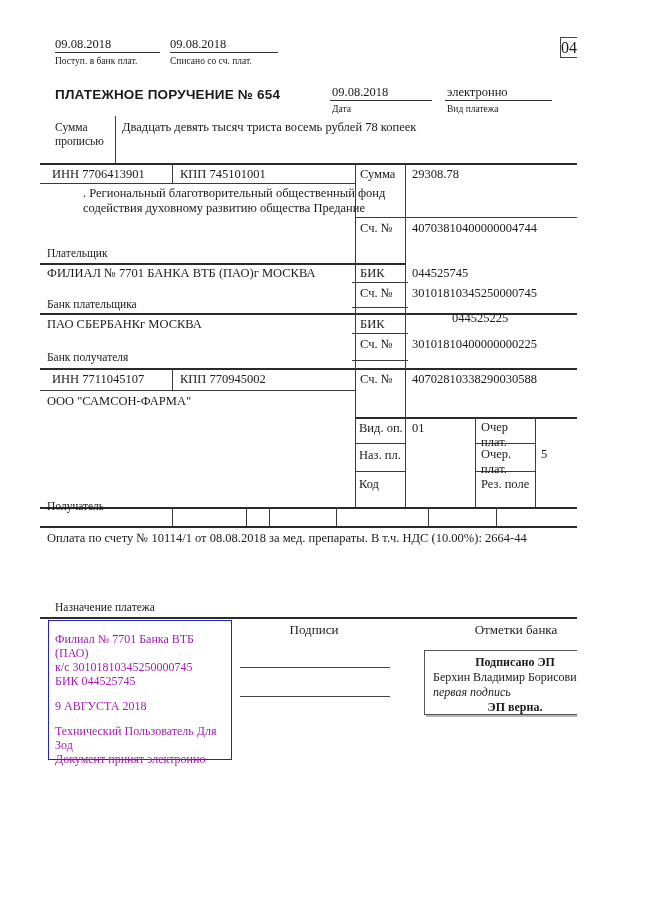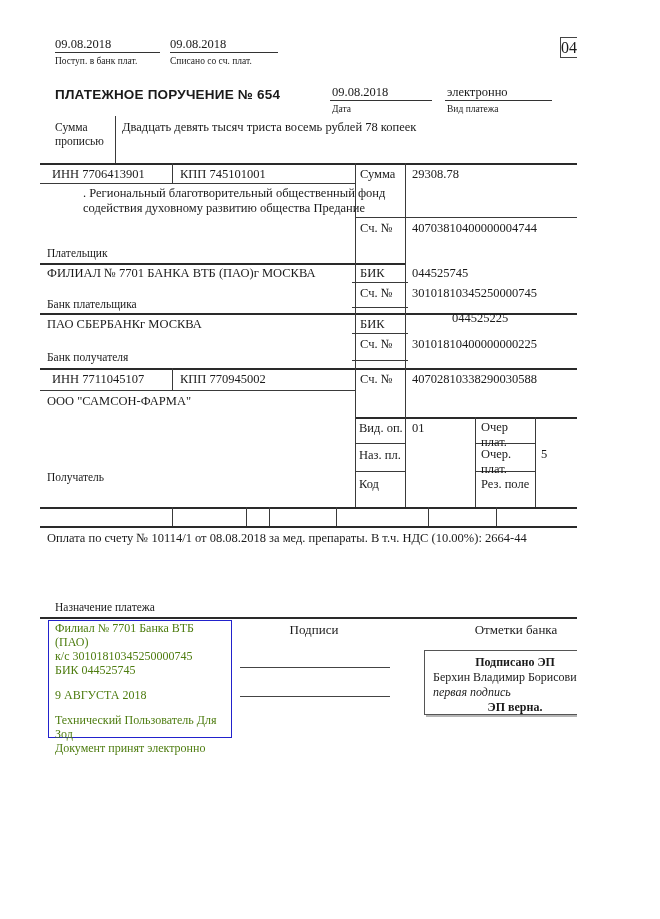--- a/index.html
+++ b/index.html
@@ -18,22 +18,22 @@
   .title{
     font-family:"Liberation Sans","DejaVu Sans",sans-serif;
     font-weight:bold;font-size:13.5px;letter-spacing:.2px;
   }
   .underline{position:absolute;background:#333;height:1px;}
   .codebox{
     position:absolute;border:1.5px solid #444;text-align:center;
     font-size:16px;line-height:19px;
   }
   .bluebox{
-    position:absolute;border:1px solid #2222cc;color:#4d7c0f;
-    font-size:12px;line-height:14px;padding:0 6px;white-space:normal;
+    position:absolute;border:1px solid #2222cc;color:#a21caf;
+    font-size:12px;line-height:14px;padding:11px 6px;white-space:normal;
   }
   .bluebox div{margin:0;}
   .stampbox{
     position:absolute;border:1px solid #555;background:#fff;
     box-shadow:2px 2px 0 rgba(120,120,120,.55);
     font-size:12px;line-height:15px;padding:4px 8px;
   }
   .stampbox .c{text-align:center;font-weight:bold;}
   .stampbox .i{font-style:italic;}
 </style>
@@ -124,21 +124,21 @@
   <div class="txt" style="left:360px;top:317px;">БИК</div>
   <div class="txt" style="left:412px;top:311px;margin-left:40px;">044525225</div>
   <div class="txt" style="left:360px;top:337px;">Сч. №</div>
   <div class="txt" style="left:412px;top:337px;">30101810400000000225</div>
 
   <div class="txt" style="left:52px;top:372px;">ИНН 7711045107</div>
   <div class="txt" style="left:180px;top:372px;">КПП 770945002</div>
   <div class="txt" style="left:360px;top:372px;">Сч. №</div>
   <div class="txt" style="left:412px;top:372px;">40702810338290030588</div>
   <div class="txt" style="left:47px;top:394px;">ООО "САМСОН-ФАРМА"</div>
-  <div class="txt label" style="left:47px;top:471px;">Получатель</div>
+  <div class="txt label" style="left:47px;top:500px;">Получатель</div>
 
   <div class="txt" style="left:359px;top:421px;">Вид. оп.</div>
   <div class="txt" style="left:412px;top:421px;">01</div>
   <div class="txt wrap" style="left:481px;top:420px;width:50px;">Очер плат.</div>
   <div class="txt" style="left:359px;top:448px;">Наз. пл.</div>
   <div class="txt wrap" style="left:481px;top:447px;width:50px;">Очер. плат.</div>
   <div class="txt" style="left:541px;top:447px;">5</div>
   <div class="txt" style="left:359px;top:477px;">Код</div>
   <div class="txt" style="left:481px;top:477px;text-align:center;">Рез. поле</div>
 

